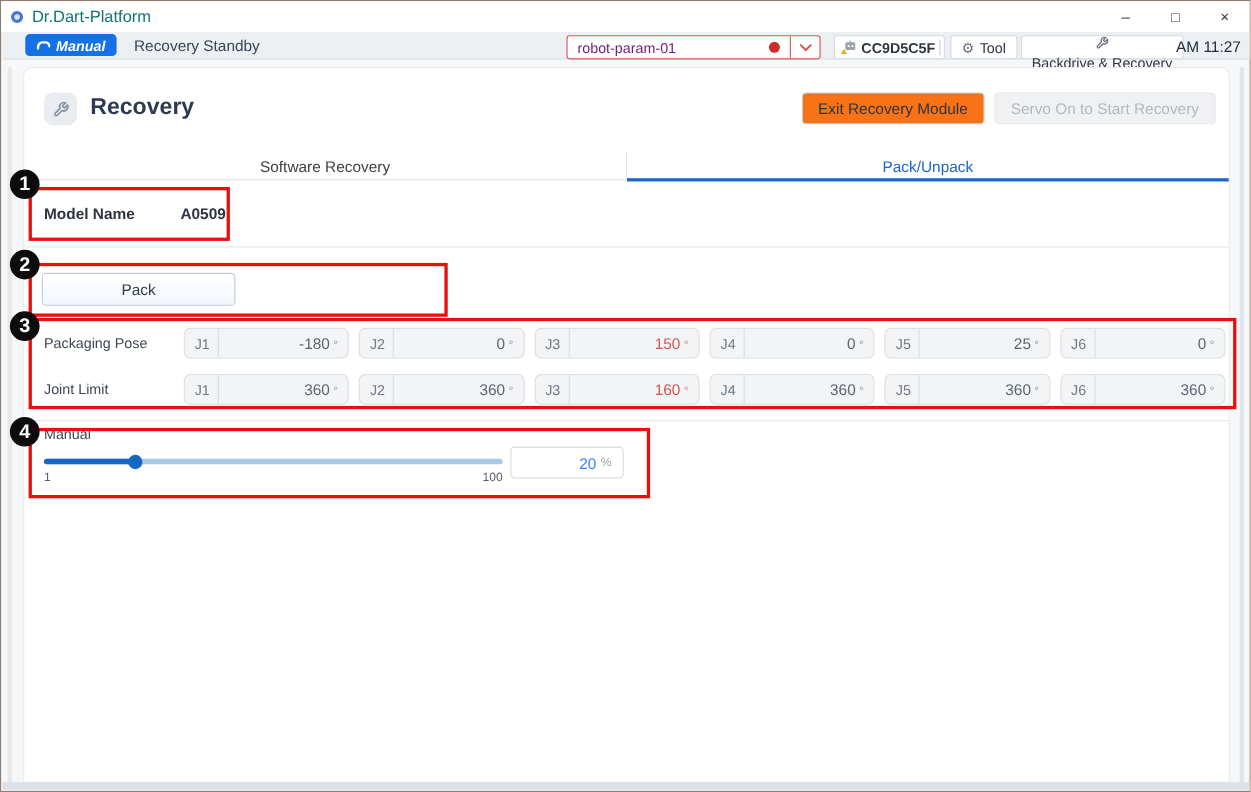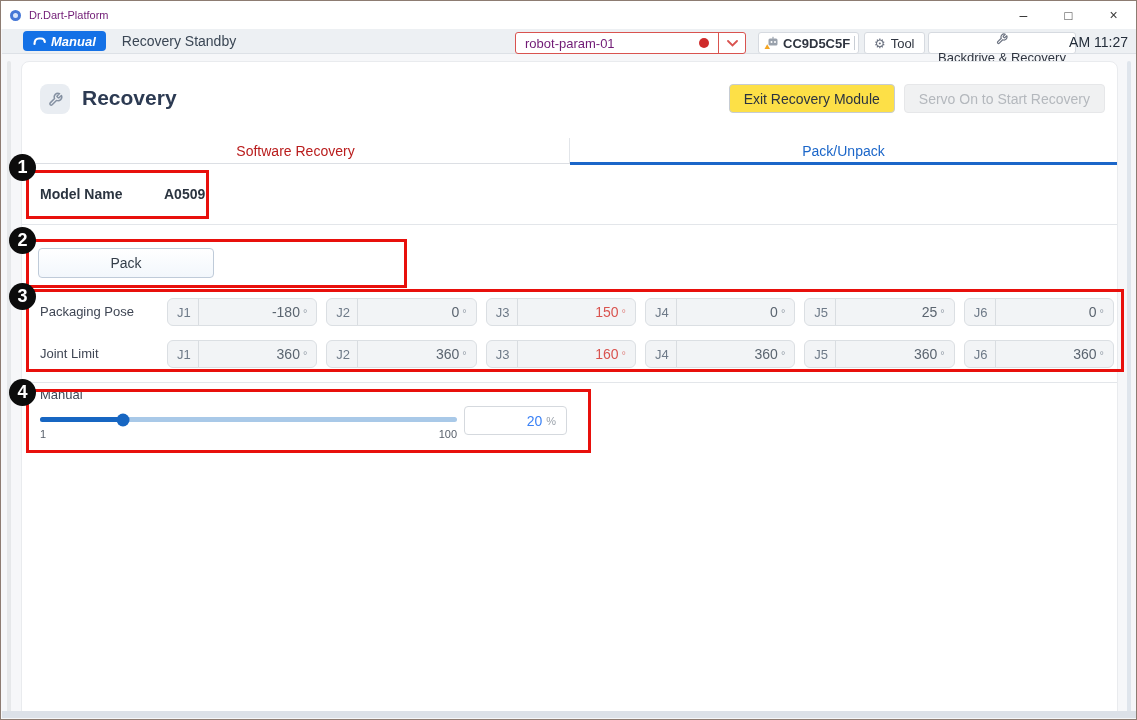--- a/index.html
+++ b/index.html
@@ -2,21 +2,21 @@
 <html style="--accent-blue: #1471e6; --active-tab: #1b66c9; --alert-red: #d9534f; --annotation-red: #e8100c; --highlight-red: #d9534f;"><head>
 <meta charset="utf-8">
 <style>
   * { margin:0; padding:0; box-sizing:border-box; }
   html,body { width:1137px; height:720px; font-family:"Liberation Sans","DejaVu Sans",sans-serif; background:#fff; }
   .window { position:relative; width:1137px; height:720px; border:1px solid #8d7c72; background:#f6f7f9; overflow:hidden; }
 
   
   .titlebar { position:absolute; left:0; top:0; width:100%; height:28px; background:#fff; display:flex; align-items:center; }
   .appicon { width:11px; height:11px; border-radius:50%; border:3px solid #4577d6; background:#d9e6fb; margin-left:9px; }
-  .apptitle { font-size:11px; color:#701a75; margin-left:8px; }
+  .apptitle { font-size:15px; color:#0f766e; margin-left:8px; }
   .wincontrols { position:absolute; right:0; top:0; height:28px; display:flex; }
   .winbtn { width:45px; height:28px; display:flex; align-items:center; justify-content:center; font-size:14px; color:#3a3a3a; cursor:default; }
   .winbtn.max { font-size:13px; }
 
   
   .toolbar { position:absolute; left:1px; top:28px; width:1135px; height:25px; background:#edf0f3; border-bottom:1px solid #dde1e6; display:flex; align-items:center; }
   .modebtn { display:flex; align-items:center; gap:5px; background:var(--accent-blue,#1471e6); color:#fff; font-size:13px; font-weight:bold; border:none; border-radius:4px; height:20px; padding:0 10px; margin-left:21px;font-style:italic; }
   .statuslabel { font-size:14px; color:#3a4654; margin-left:16px; }
   .paramwrap { position:absolute; left:513px; top:3px; display:flex; height:22px; border:1px solid #d9534f; border-radius:3px; background:#fff; }
   .paramval { width:203px; display:flex; align-items:center; font-size:13px; color:#701a75; padding-left:9px; position:relative; border-right:1px solid #d9534f; }
@@ -33,25 +33,25 @@
   
   .lstrip { position:absolute; left:6px; top:60px; width:4px; height:652px; background:#e6e8ea; border-radius:2px; }
   .rstrip { position:absolute; left:1126px; top:60px; width:4px; height:652px; background:#dfe5ec; border-radius:2px; }
 
   
   .card { position:absolute; left:20px; top:60px; width:1097px; height:653px; background:#fff; border:1px solid #e9ebee; border-radius:8px 8px 0 0; }
   .hdricon { position:absolute; left:18px; top:22px; width:30px; height:30px; border-radius:8px; background:#e9edf2; display:flex; align-items:center; justify-content:center; color:#8591a2; }
   .pagetitle { position:absolute; left:60px; top:24px; font-size:21px; font-weight:bold; color:#2c3a52; }
   .hdrbtns { position:absolute; right:12px; top:22px; display:flex; gap:9px; }
   .btn { height:29px; border-radius:4px; font-size:14px; display:flex; align-items:center; padding:0 14px; font-family:inherit; }
-  .btn.exit { background:#fde047; border:1px solid #c6ccd4; color:#2b3340; }
+  .btn.exit { background:#f97316; border:1px solid #c6ccd4; color:#2b3340; }
   .btn.servo { background:#f0f1f2; border:1px solid #e6e7e9; color:#b4b8bd; }
 
   .tabs { position:absolute; left:0; top:76px; width:100%; height:26px; display:flex; border-bottom:1px solid #dcdfe4; }
-  .tab { flex:1; display:flex; align-items:center; justify-content:center; font-size:14px; color:#b91c1c; position:relative; }
+  .tab { flex:1; display:flex; align-items:center; justify-content:center; font-size:14px; color:#404040; position:relative; }
   .tab + .tab { border-left:1px solid #e2e5e9; }
   .tab.active { color:var(--active-tab,#1b66c9); }
   .tab.active::after { content:""; position:absolute; left:0; bottom:-2px; width:100%; height:3px; background:var(--active-tab,#1b66c9); }
 
   .modelrow { position:absolute; left:18px; top:102px; height:60px; display:flex; align-items:center; }
   .modellabel { font-size:14px; font-weight:bold; color:#2b3440; width:124px; }
   .modelvalue { font-size:14px; font-weight:bold; color:#2b3440; }
   .hdiv { position:absolute; left:0; width:100%; height:1px; background:#e3e6ea; }
 
   .packrow { position:absolute; left:16px; top:186px; display:flex; gap:8px; }

